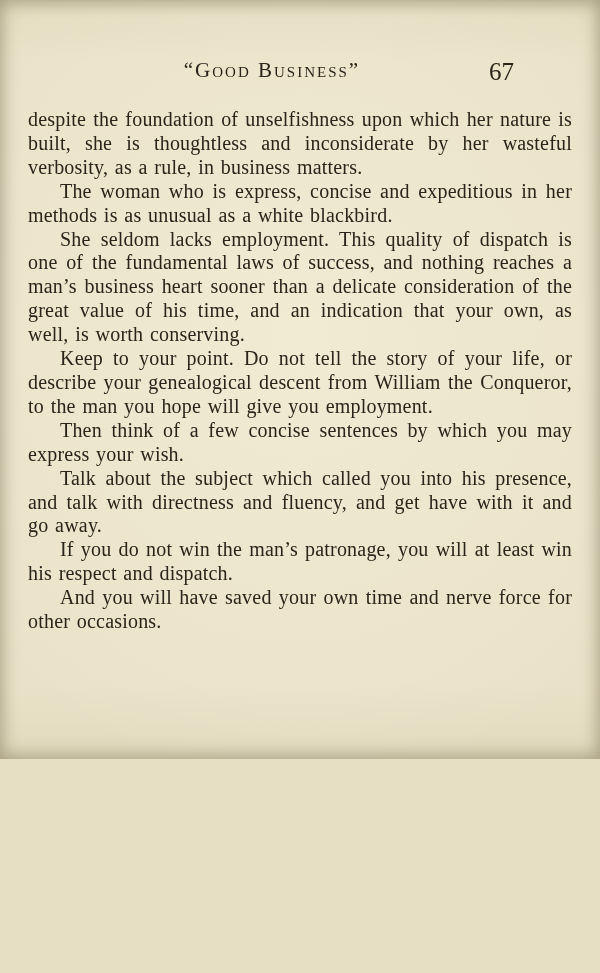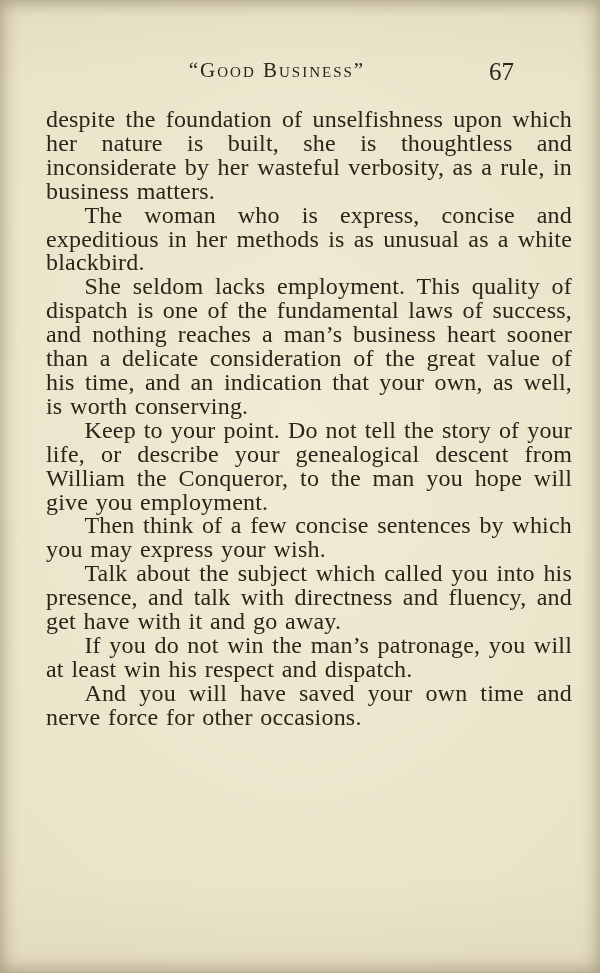--- a/index.html
+++ b/index.html
@@ -9,27 +9,26 @@
   body {
     width: 600px;
     height: 973px;
     background: #e7dfc4;
     font-family: "Liberation Serif", "DejaVu Serif", serif;
     overflow: hidden;
   }
   .page {
     position: relative;
     width: 600px;
-    height: 973px;
+    height: 759px;
     box-sizing: border-box;
     background:
       radial-gradient(ellipse 120% 100% at 50% 45%, rgba(255,252,235,0.35) 0%, rgba(0,0,0,0) 60%),
       linear-gradient(180deg, #e4dcc0 0%, #eae2c8 8%, #eae2c8 90%, #e2dabe 100%);
     color: #2b241a;
-    padding-left: 10px;
   }
   .page::after {
     
     content: "";
     position: absolute;
     inset: 0;
     pointer-events: none;
     box-shadow:
       inset 0 6px 14px rgba(80,70,40,0.18),
       inset 0 -8px 16px rgba(80,70,40,0.15),
@@ -54,22 +53,22 @@
     color: #2b241a;
   }
   .page-number {
     position: absolute;
     top: 58px;
     right: 86px;
     font-size: 25px;
     color: #2b241a;
   }
   .text-block {
-    margin: 20px 28px 0 36px;
-    font-size: 24px;
+    margin: 20px 28px 0 28px;
+    font-size: 20px;
     line-height: 23.9px;
     text-align: justify;
     letter-spacing: 0.2px;
     word-spacing: 1.5px;
   }
   .text-block p {
     margin: 0;
     text-indent: 1.6em;
   }
   .text-block p.no-indent {

